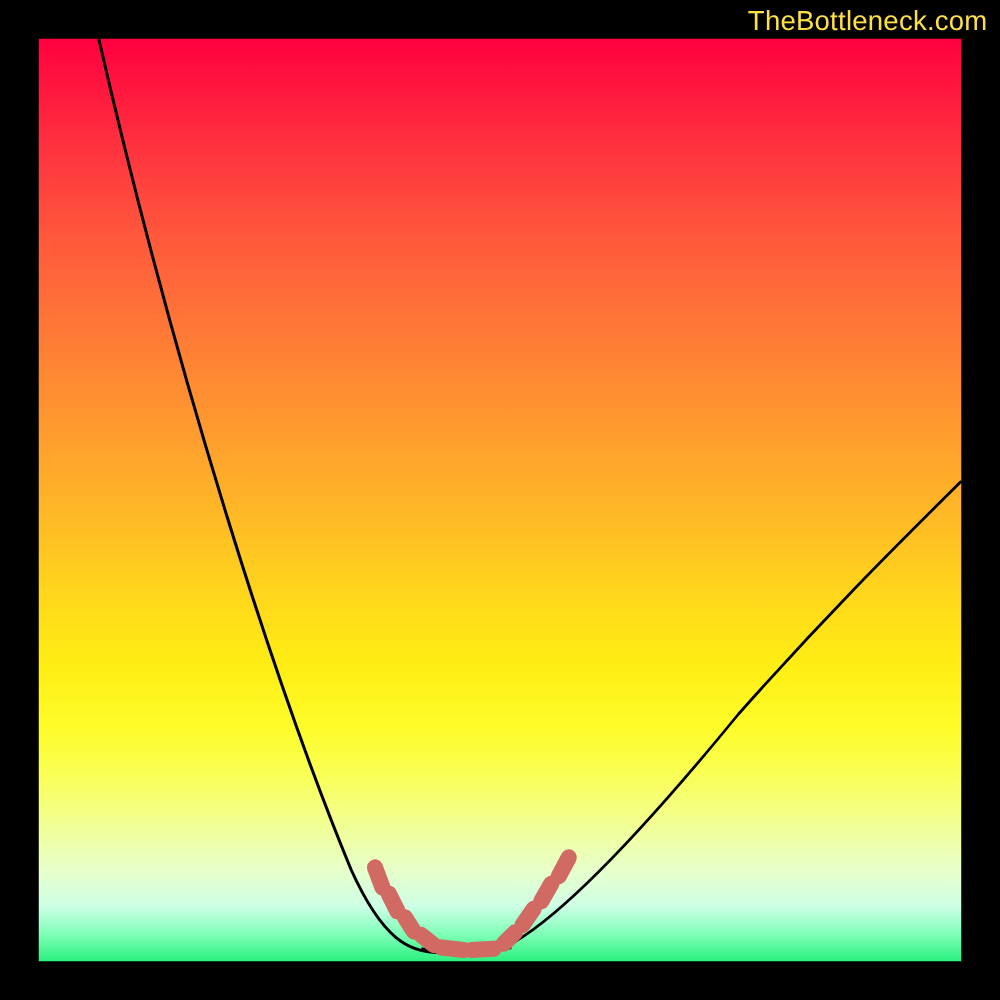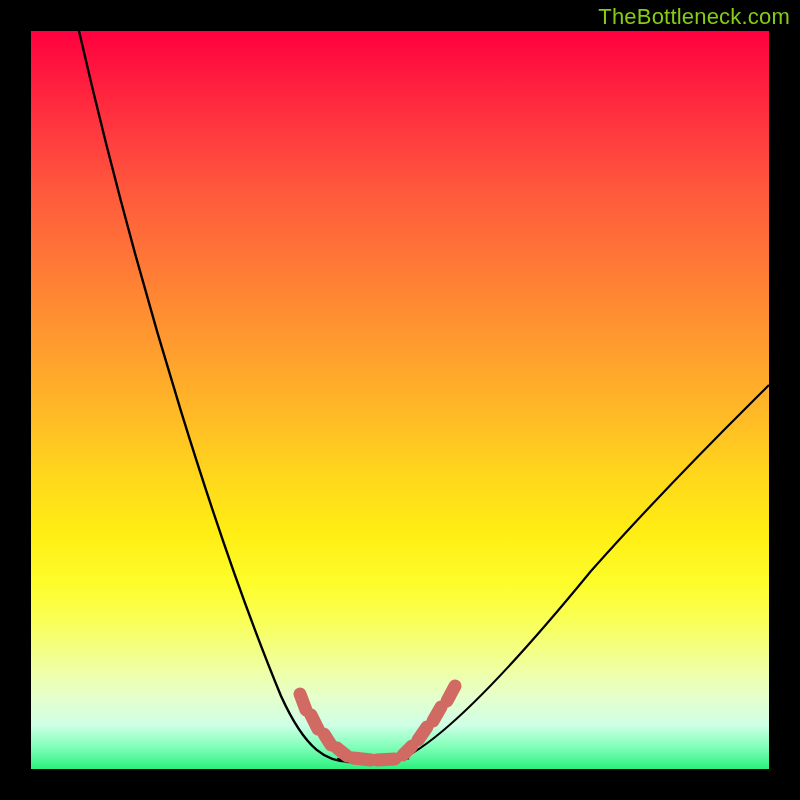--- a/index.html
+++ b/index.html
@@ -41,21 +41,21 @@
       #e7ffc9 90%,
       #cfffe6 94%,
       #81ffb9 97%,
       #2bf07e 100%
     );
   }
   .watermark {
     position: absolute;
     top: 4px;
     right: 10px;
-    color: #84cc16;
+    color: #fde047;
     font-size: 22px;
     letter-spacing: 0.2px;
     user-select: none;
   }
   svg.curves {
     position: absolute;
     left: 31px;
     top: 31px;
     width: 738px;
     height: 738px;

